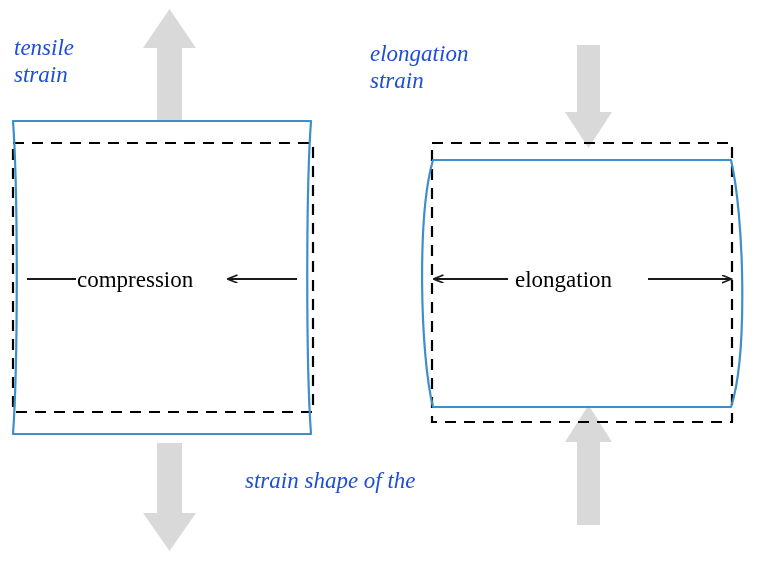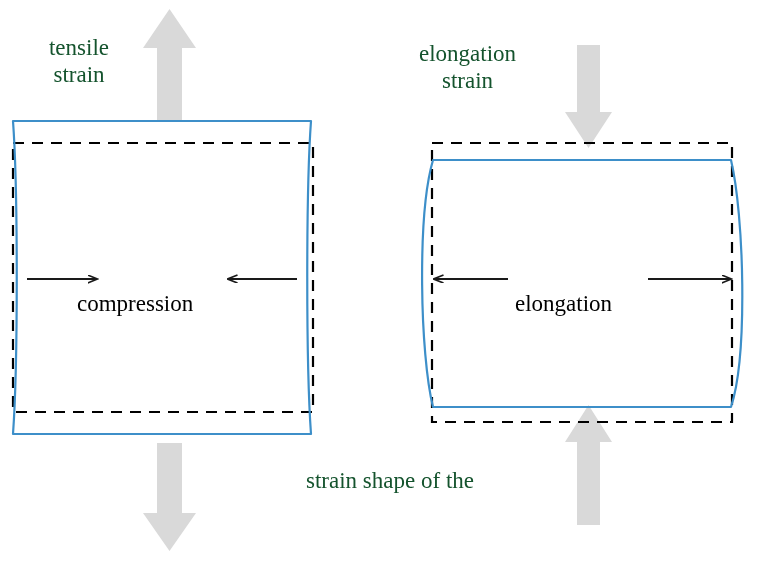--- a/index.html
+++ b/index.html
@@ -20,25 +20,25 @@
   #diagram-svg {
     position: absolute;
     left: 0;
     top: 0;
     width: 764px;
     height: 562px;
   }
   .label-text {
     position: absolute;
     font-family: "Liberation Serif", "DejaVu Serif", serif;
-    color: #14532d;
-    text-align: center;
+    color: #1d4ed8;
     line-height: 1.18;
     white-space: pre;
     user-select: none;
+    font-style: italic;
   }
   #label-tensile-strain {
     left: 14px;
     top: 34px;
     width: 130px;
     font-size: 23px;
   }
   #label-compressive-strain {
     left: 370px;
     top: 40px;
@@ -52,21 +52,20 @@
     font-size: 23px;
   }
   .inline-axis-label {
     position: absolute;
     font-family: "Liberation Serif", "DejaVu Serif", serif;
     color: #000000;
     font-size: 23px;
     white-space: pre;
     user-select: none;
     background: #ffffff;
-    margin-top: 24px;
   }
   #label-compression {
     left: 76px;
     top: 267px;
     padding: 0 1px;
   }
   #label-elongation {
     left: 508px;
     top: 267px;
     padding: 0 7px;

